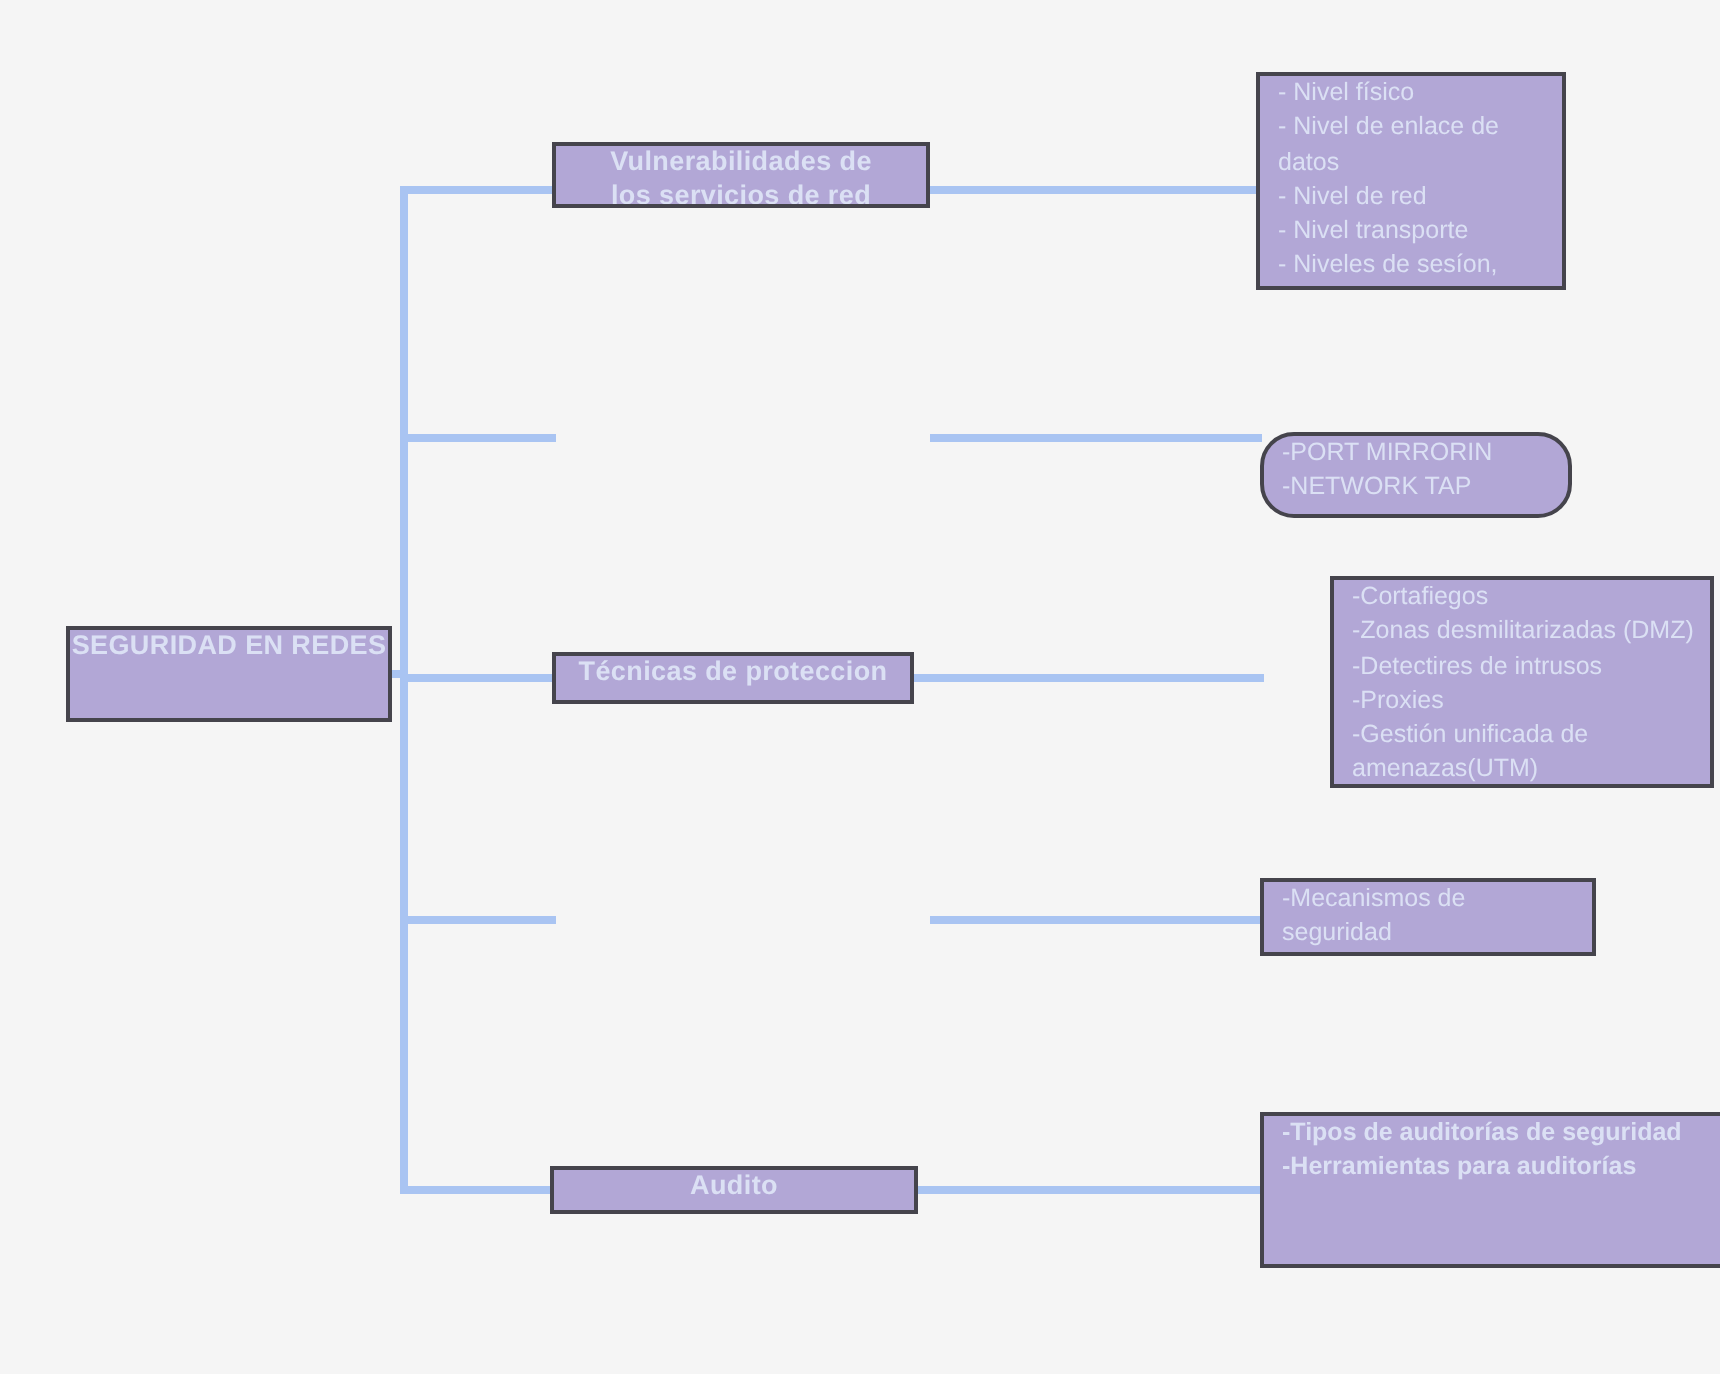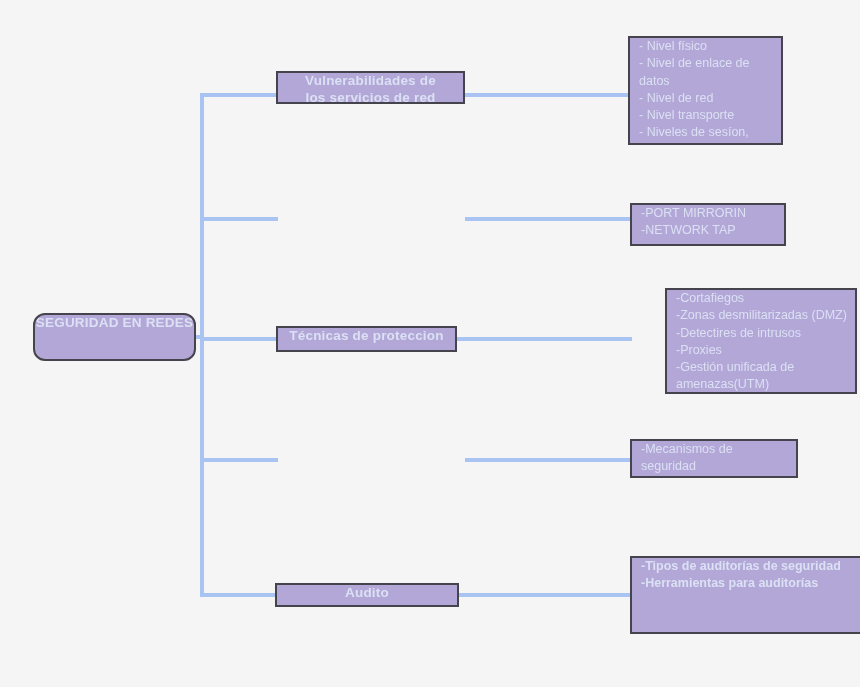--- a/index.html
+++ b/index.html
@@ -47,21 +47,20 @@
     width: 100%;
     line-height: 1.25;
     white-space: pre-line;
   }
 
   
   .node.root {
     font-size: 13.5px;
     font-weight: bold;
     letter-spacing: 0.2px;
-    border-radius: 12px;
   }
 
   
   .node.branch {
     font-size: 13.5px;
     font-weight: bold;
     letter-spacing: 0.2px;
   }
 
   
@@ -115,21 +114,21 @@
     <span class="node-label">-  Nivel físico
 -  Nivel de enlace de datos
 -  Nivel de red
 -  Nivel transporte
 -  Niveles de sesíon,
 presentación y aplicación
 -  Ataques DoS</span>
   </div>
 
 
-  <div class="node leaf" style="left:630px; top:203px; width:156px; height:43px;">
+  <div class="node leaf" style="left:630px; top:216px; width:156px; height:43px;border-radius:17px;">
     <span class="node-label">-PORT MIRRORIN
 -NETWORK TAP</span>
   </div>
 
   <div class="node branch center-text" style="left:276px; top:326px; width:181px; height:26px;">
     <span class="node-label">Técnicas de proteccion</span>
   </div>
 
   <div class="node leaf" style="left:630px; top:288px; width:192px; height:106px;margin-left:35px;">
     <span class="node-label">-Cortafiegos

